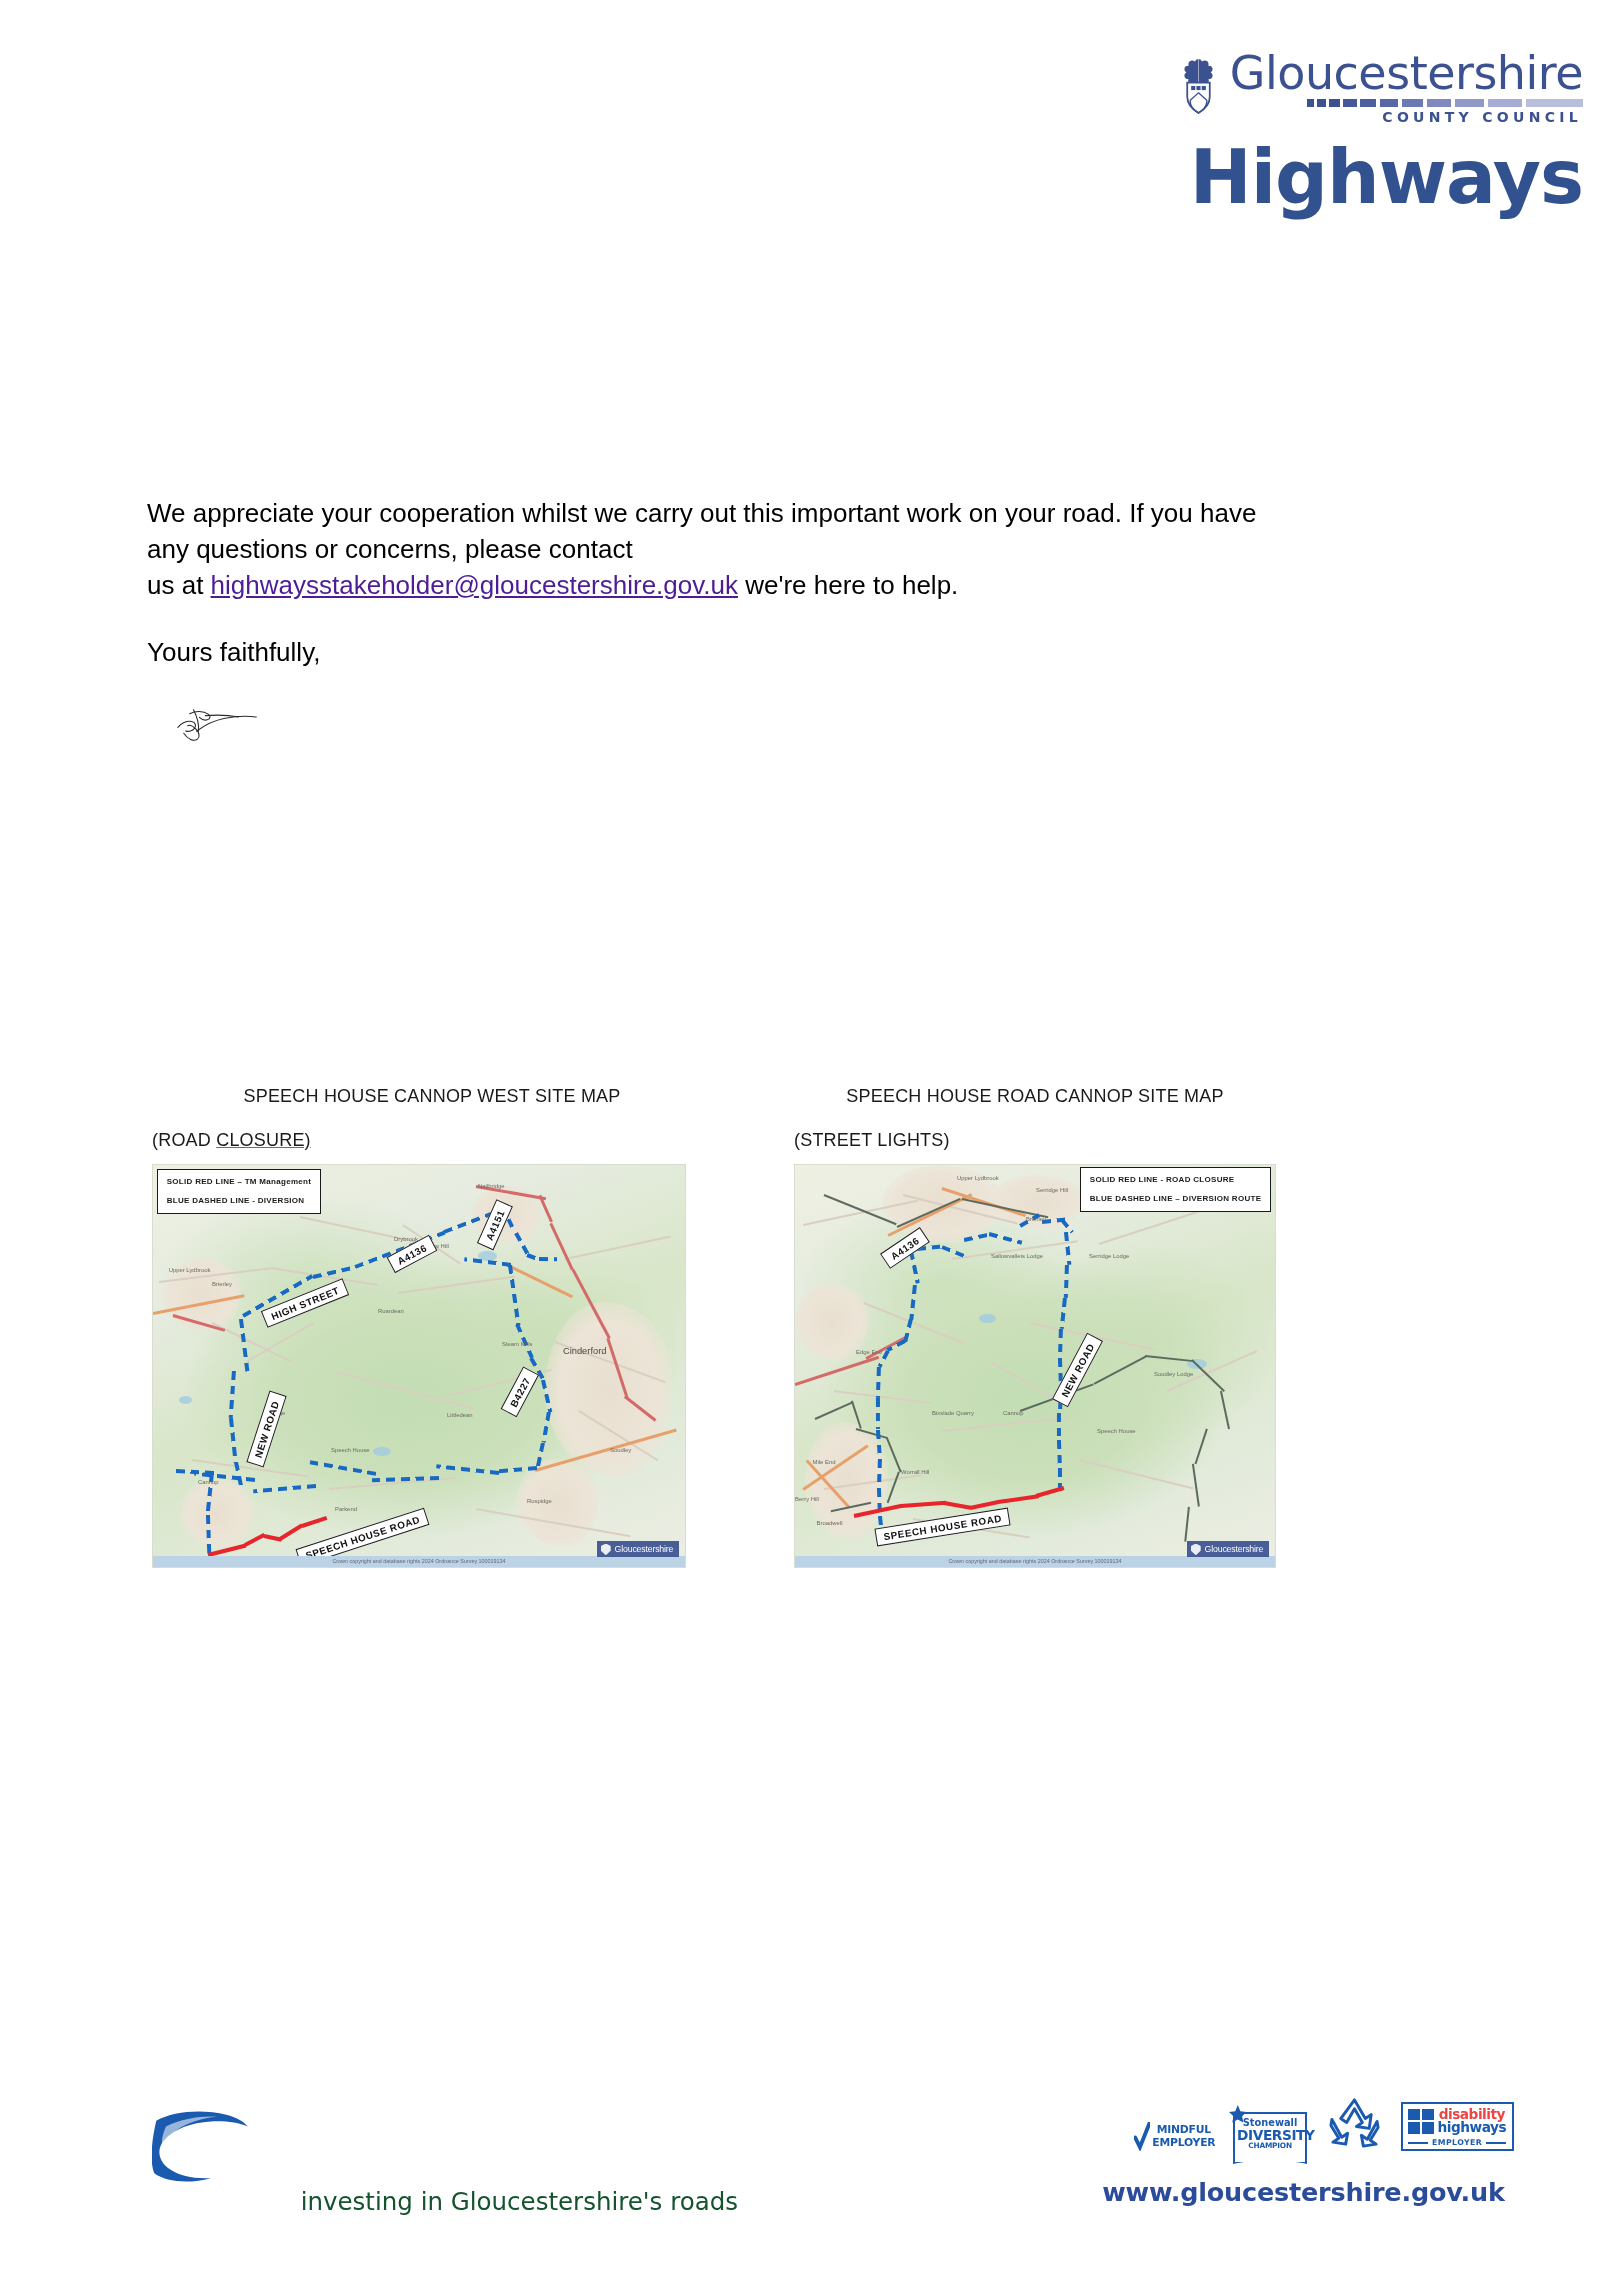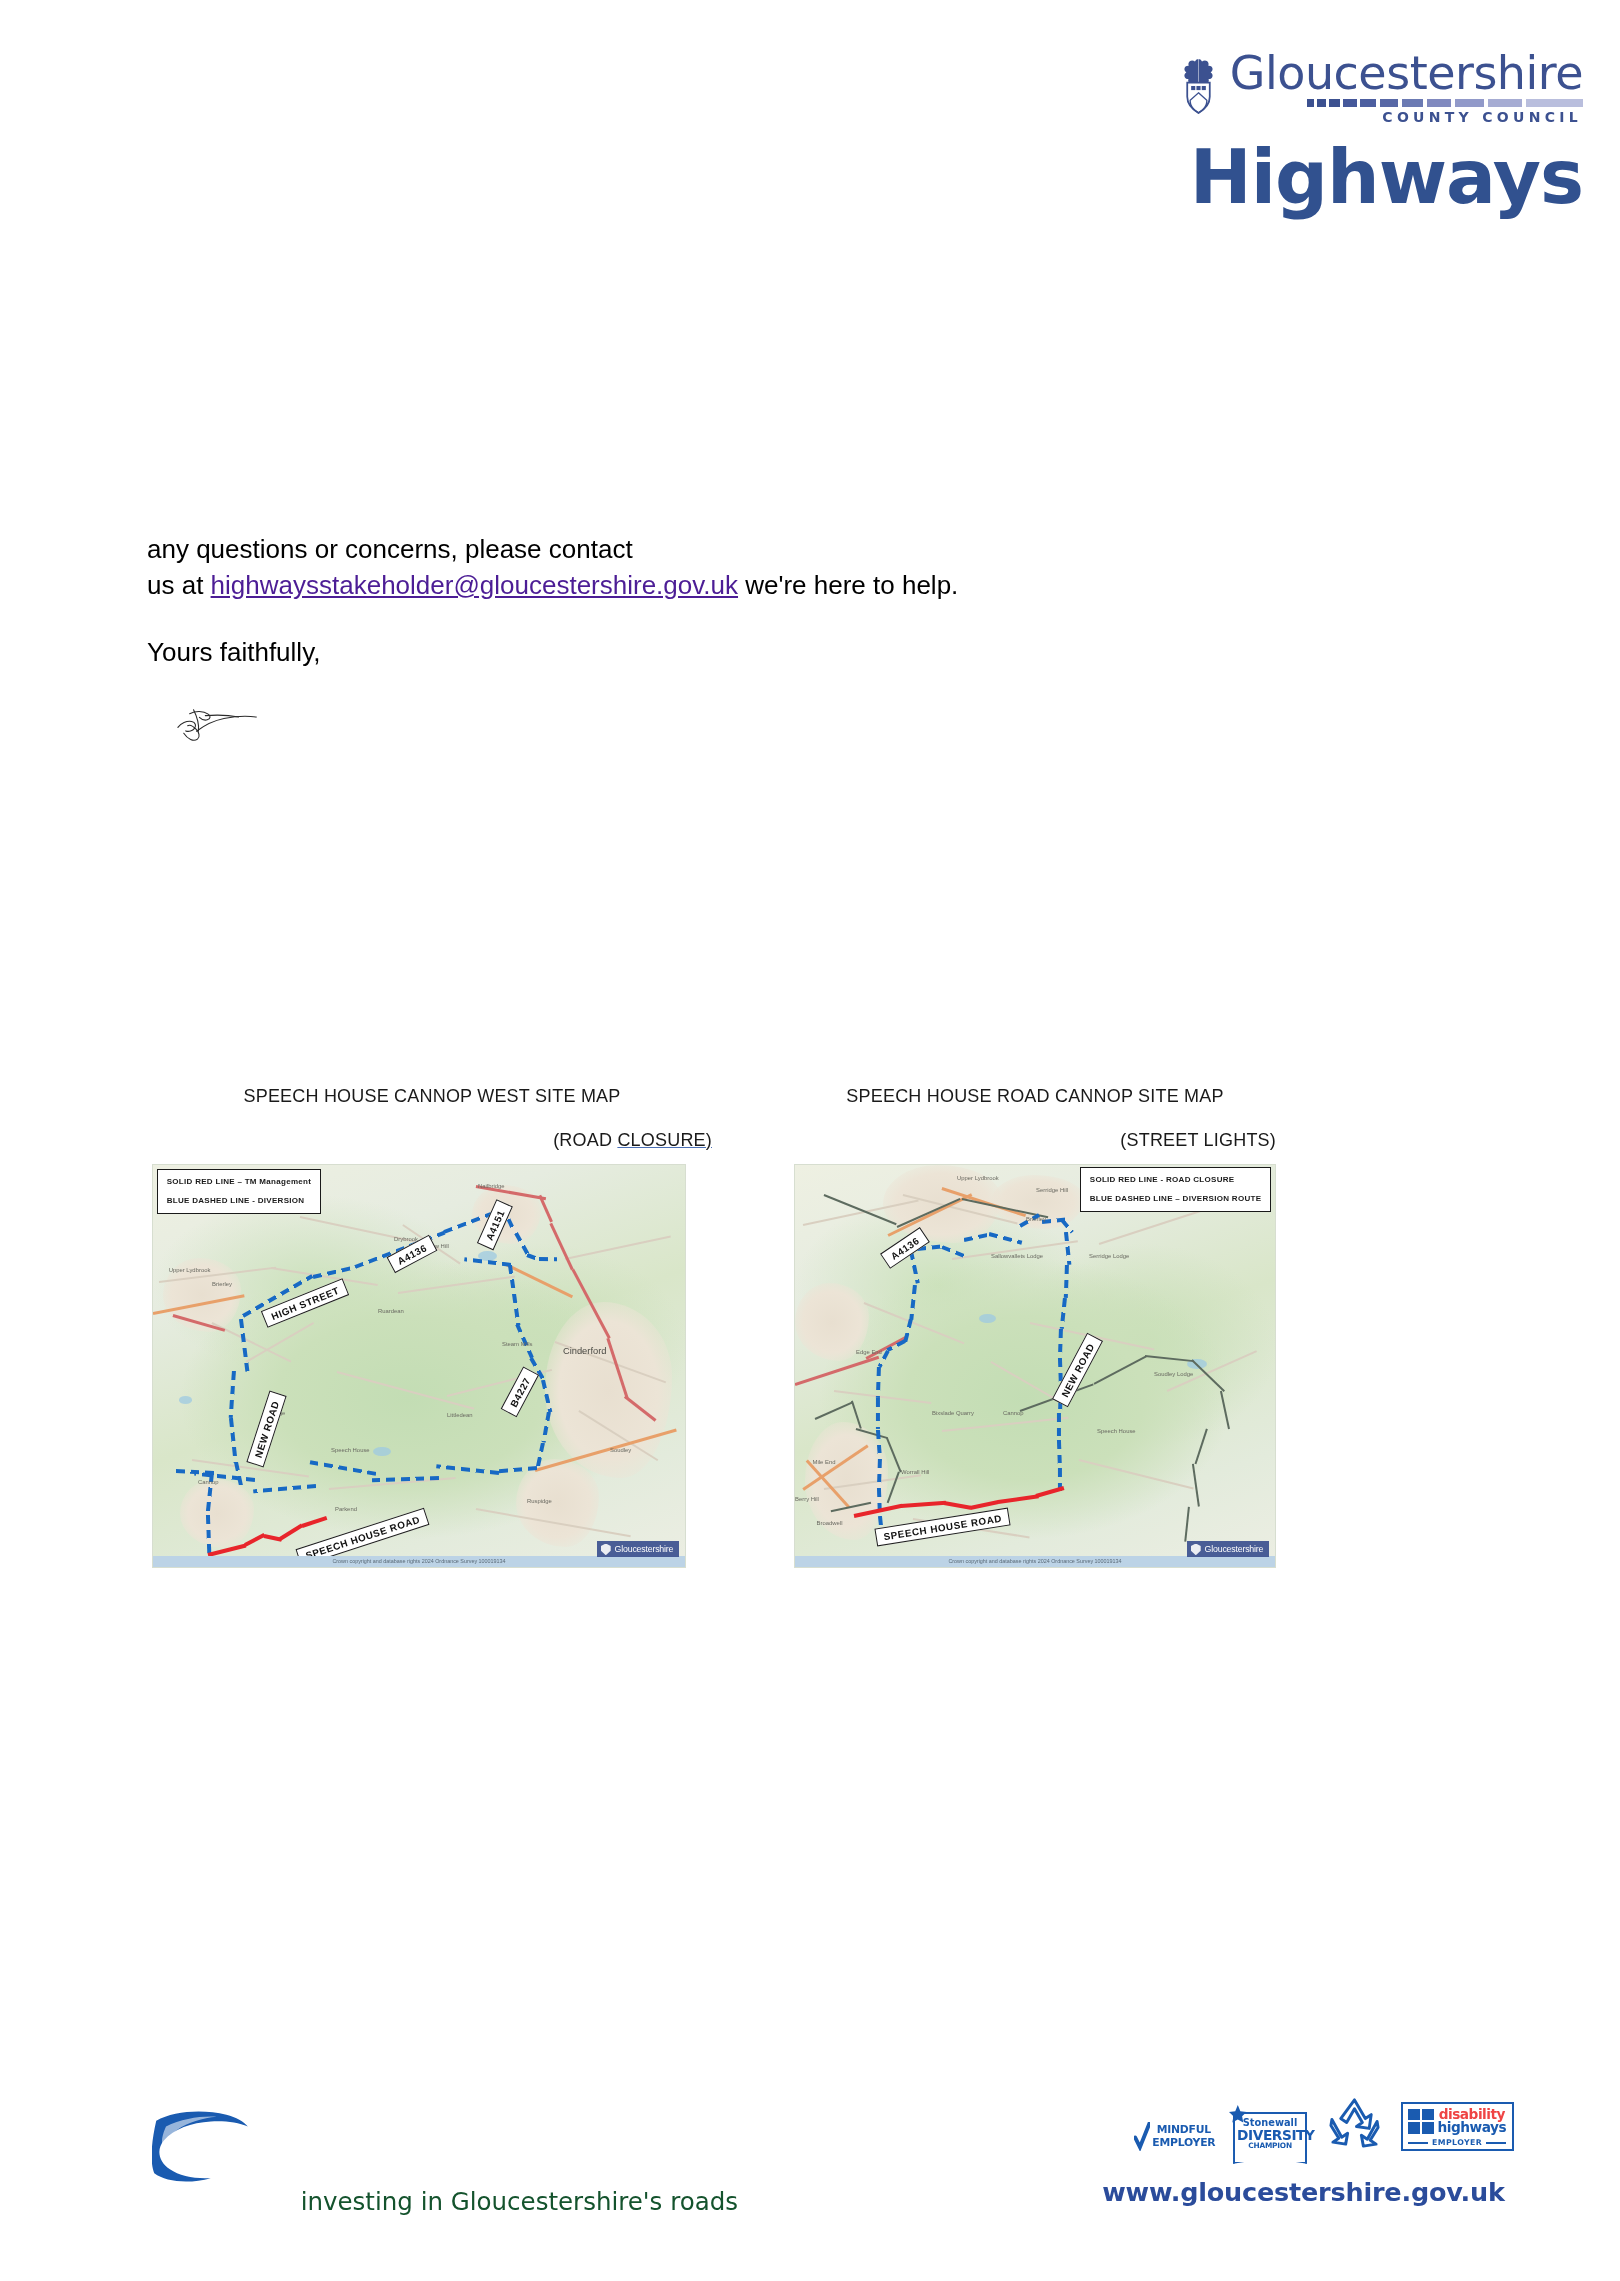--- a/index.html
+++ b/index.html
@@ -130,21 +130,21 @@
   .map-title {
     font-size: 18px;
     color: #1a1a1a;
     text-align: center;
     letter-spacing: 0.2px;
     white-space: nowrap;
   }
   .map-subtitle {
     font-size: 18px;
     color: #1a1a1a;
-    text-align: right;
+    text-align: left;
     margin-top: 22.5px;
     letter-spacing: 0.2px;
   }
   .map-subtitle .ul-blue {
     text-decoration: underline;
     text-decoration-color: #4a6fb5;
   }
 
   .map-frame {
     position: relative;
@@ -438,21 +438,21 @@
       <div class="gcc-wordmark">
         <div class="gcc-name">Gloucestershire</div>
         <div class="gcc-bar"></div>
         <div class="gcc-sub">COUNTY COUNCIL</div>
       </div>
     </div>
     <div class="highways-title">Highways</div>
   </div>
 
   <div class="body-text">
-    <br>
+    <span>We appreciate your cooperation whilst we carry out this important work on your road. If you have</span><br>
     <span>any questions or concerns, please contact</span><br>
     <span>us at </span><a class="email" href="#">highwaysstakeholder@gloucestershire.gov.uk</a><span> we're here to help.</span>
   </div>
 
   <div class="yours">Yours faithfully,</div>
 
   <svg class="signature" viewBox="0 0 150 55">
     <g fill="none" stroke="#2b2b2b" stroke-width="1.1" stroke-linecap="round">
       <path d="M6 34c3-4 9-7 14-6 4 .8 5 4.3 3 7-2 2.6-6 3.8-9 2.6"></path>
       <path d="M12 40c4 6 10 9 14 6 3-2.3 1.5-7-1-9.6-3-3.2-7-5.4-9-4"></path>

